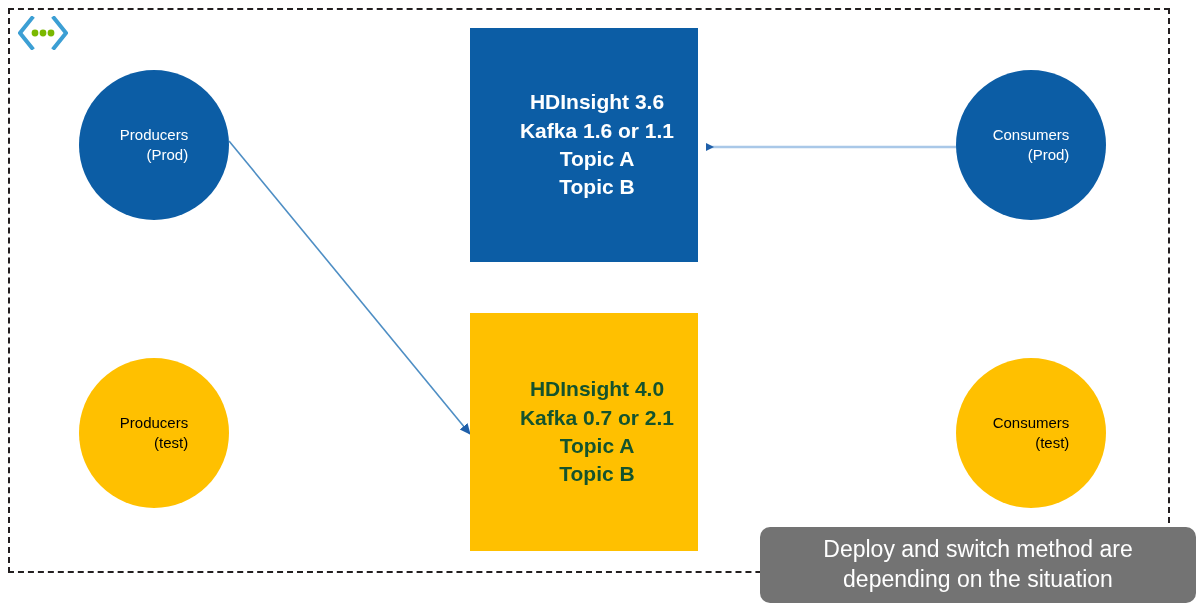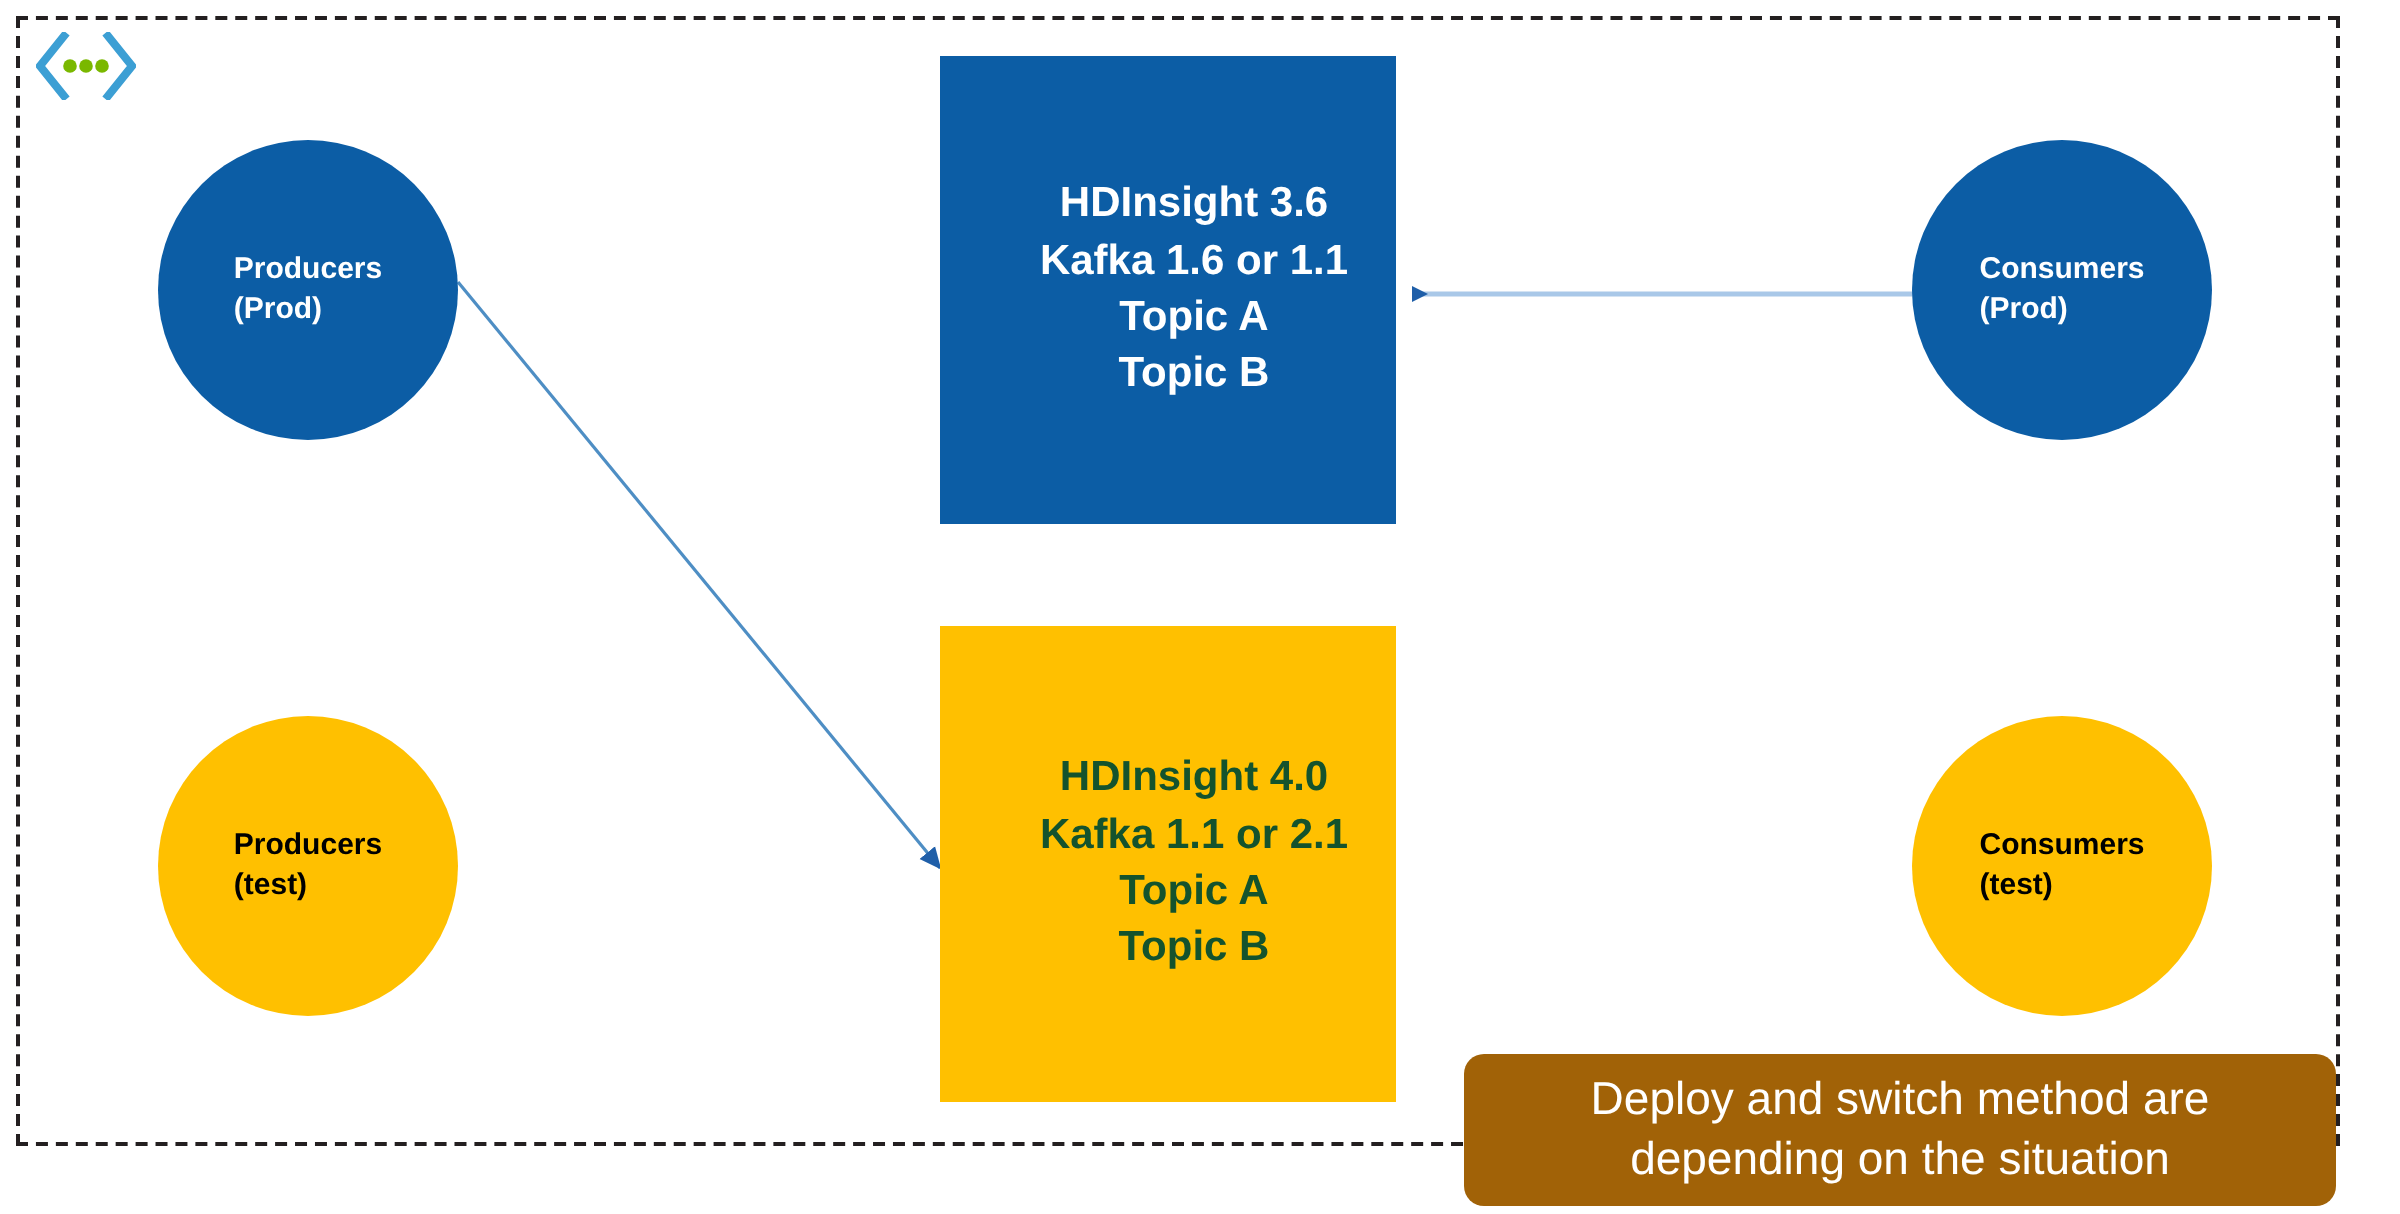--- a/index.html
+++ b/index.html
@@ -36,22 +36,22 @@
     width: 50px;
     height: 34px;
   }
   
   .node-circle {
     position: absolute;
     border-radius: 50%;
     display: flex;
     align-items: center;
     justify-content: center;
-    text-align: left;
-    font-weight: bold;
+    text-align: right;
+    font-weight: normal;
     font-size: 15px;
     line-height: 1.35;
   }
   .circle-prod-producers {
     left: 79px; top: 70px; width: 150px; height: 150px;
     background: #0C5DA5; color: #ffffff;
   }
   .circle-prod-consumers {
     left: 956px; top: 70px; width: 150px; height: 150px;
     background: #0C5DA5; color: #ffffff;
@@ -88,25 +88,25 @@
   
   .connectors {
     position: absolute;
     left: 0; top: 0;
     width: 1200px; height: 607px;
     pointer-events: none;
   }
   
   .banner {
     position: absolute;
-    left: 732px;
+    left: 760px;
     top: 527px;
     width: 436px;
     height: 76px;
-    background: #a16207;
+    background: #737373;
     border-radius: 10px;
     color: #ffffff;
     display: flex;
     align-items: center;
     justify-content: center;
     text-align: center;
     font-size: 23px;
     line-height: 1.3;
   }
   .banner span { display: block; }
@@ -174,21 +174,21 @@
       <span>HDInsight 3.6</span>
       <span>Kafka 1.6 or 1.1</span>
       <span>Topic A</span>
       <span>Topic B</span>
     </div>
   </div>
 
   <div class="cluster-box cluster-test cluster-lines">
     <div>
       <span>HDInsight 4.0</span>
-      <span>Kafka 1.1 or 2.1</span>
+      <span>Kafka 0.7 or 2.1</span>
       <span>Topic A</span>
       <span>Topic B</span>
     </div>
   </div>
 
   <div class="banner">
     <div>
       <span>Deploy and switch method are</span>
       <span>depending on the situation</span>
     </div>

